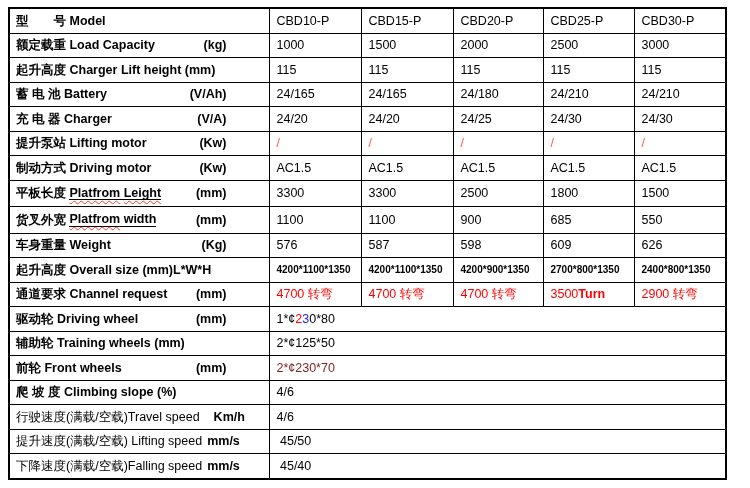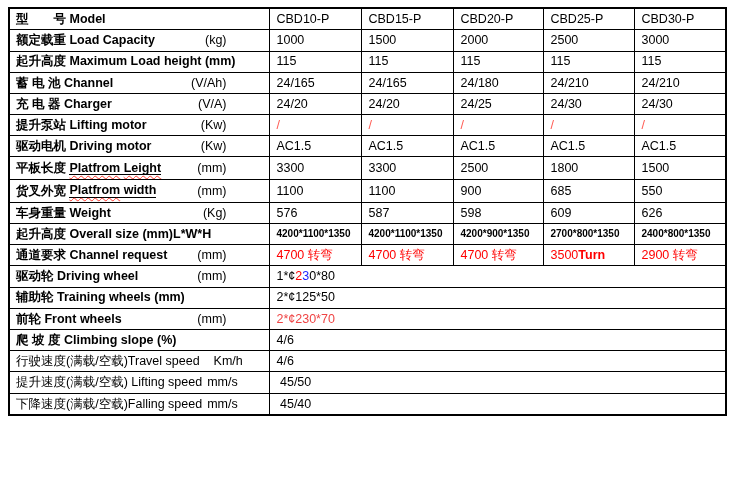--- a/index.html
+++ b/index.html
@@ -7,21 +7,21 @@
     width:750px;height:488px;
     background:#ffffff;
     font-family:"Liberation Sans","DejaVu Sans",sans-serif;
     overflow:hidden;
   }
   table.spec{
     border-collapse:collapse;
     table-layout:fixed;
     margin:7px 0 0 8px;
     width:717px;
-    height:409px;
+    height:473px;
     border:2px solid #000;
   }
   td{
     border:1px solid #000;
     padding:0;
     vertical-align:middle;
     font-size:12.5px;
     color:#000;
     overflow:hidden;
   }
@@ -42,21 +42,21 @@
   }
   .b{font-weight:bold;}
   .u{border-bottom:1px solid currentColor;}
   .sq{
     text-decoration-line:underline;
     text-decoration-style:wavy;
     text-decoration-color:#ff3b30;
     text-decoration-thickness:1px;
     text-underline-offset:3px;
   }
-  .unit{font-weight:normal;}
+  .unit{font-weight:bold;}
   .unit.tab{margin-left:auto;margin-right:38px;}
   td.small{font-size:10px;font-weight:bold;}
 </style>
 </head>
 <body>
 
 <table class="spec">
   <colgroup>
       <col style="width: 260px;">
       <col style="width: 92px;">
@@ -101,41 +101,41 @@
         </td>
         <td>
           <div class="vwrap"><span>2500</span></div>
         </td>
         <td>
           <div class="vwrap"><span>3000</span></div>
         </td>
       </tr>
       <tr>
         <td>
-          <div class="lwrap"><span class="b">起升高度 </span><span class="b">Maximum Load height (mm)</span></div>
-        </td>
-        <td>
-          <div class="vwrap"><span>115</span></div>
-        </td>
-        <td>
-          <div class="vwrap"><span>115</span></div>
-        </td>
-        <td>
-          <div class="vwrap"><span>115</span></div>
-        </td>
-        <td>
-          <div class="vwrap"><span>115</span></div>
-        </td>
-        <td>
-          <div class="vwrap"><span>115</span></div>
-        </td>
-      </tr>
-      <tr>
-        <td>
-          <div class="lwrap"><span class="b">蓄 电 池 </span><span class="b">Channel</span><span class="unit tab">(V/Ah)</span></div>
+          <div class="lwrap"><span class="b">起升高度 </span><span class="b">Charger Lift height (mm)</span></div>
+        </td>
+        <td>
+          <div class="vwrap"><span>115</span></div>
+        </td>
+        <td>
+          <div class="vwrap"><span>115</span></div>
+        </td>
+        <td>
+          <div class="vwrap"><span>115</span></div>
+        </td>
+        <td>
+          <div class="vwrap"><span>115</span></div>
+        </td>
+        <td>
+          <div class="vwrap"><span>115</span></div>
+        </td>
+      </tr>
+      <tr>
+        <td>
+          <div class="lwrap"><span class="b">蓄 电 池 </span><span class="b">Battery</span><span class="unit tab">(V/Ah)</span></div>
         </td>
         <td>
           <div class="vwrap"><span>24/165</span></div>
         </td>
         <td>
           <div class="vwrap"><span>24/165</span></div>
         </td>
         <td>
           <div class="vwrap"><span>24/180</span></div>
         </td>
@@ -181,21 +181,21 @@
         </td>
         <td style="color: rgb(255, 90, 82);">
           <div class="vwrap"><span>/</span></div>
         </td>
         <td style="color: rgb(255, 90, 82);">
           <div class="vwrap"><span>/</span></div>
         </td>
       </tr>
       <tr>
         <td>
-          <div class="lwrap"><span class="b">驱动电机 </span><span class="b">Driving motor</span><span class="unit tab">(Kw)</span></div>
+          <div class="lwrap"><span class="b">制动方式 </span><span class="b">Driving motor</span><span class="unit tab">(Kw)</span></div>
         </td>
         <td>
           <div class="vwrap"><span>AC1.5</span></div>
         </td>
         <td>
           <div class="vwrap"><span>AC1.5</span></div>
         </td>
         <td>
           <div class="vwrap"><span>AC1.5</span></div>
         </td>
@@ -319,21 +319,21 @@
           <div class="lwrap"><span class="b">辅助轮 </span><span class="b">Training wheels (mm)</span></div>
         </td>
         <td colspan="5">
           <div class="vwrap"><span>2*¢125*50</span></div>
         </td>
       </tr>
       <tr>
         <td>
           <div class="lwrap"><span class="b">前轮 </span><span class="b">Front wheels</span><span class="unit tab">(mm)</span></div>
         </td>
-        <td colspan="5" style="color: #ef4444;">
+        <td colspan="5" style="color: #7f1d1d;">
           <div class="vwrap"><span>2*¢230*70</span></div>
         </td>
       </tr>
       <tr>
         <td>
           <div class="lwrap"><span class="b">爬 坡 度 </span><span class="b">Climbing slope (%)</span></div>
         </td>
         <td colspan="5">
           <div class="vwrap"><span>4/6</span></div>
         </td>

